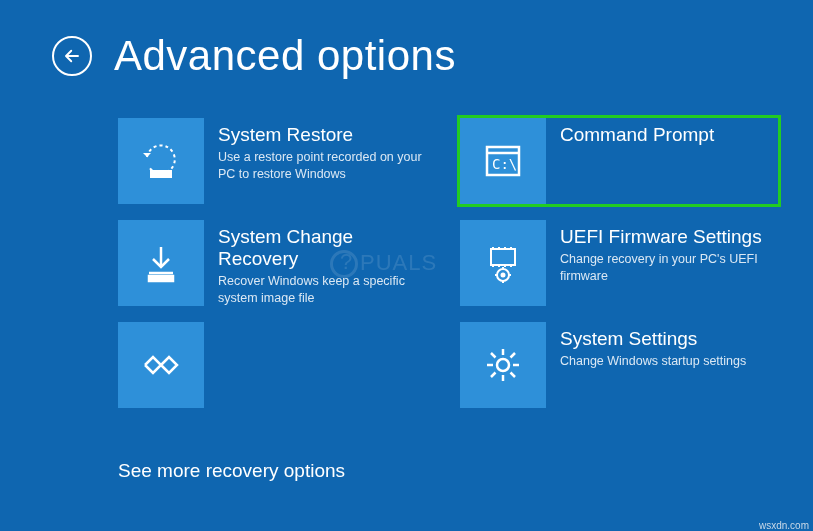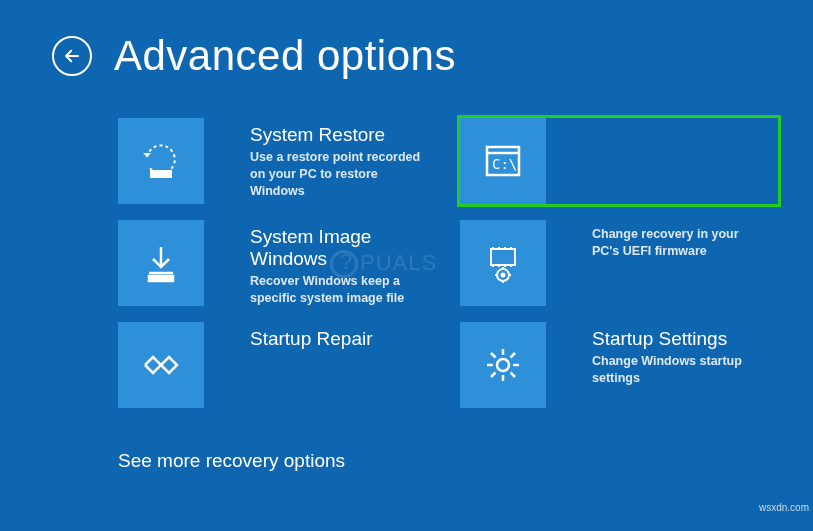--- a/index.html
+++ b/index.html
@@ -50,45 +50,44 @@
   .tile-icon {
     width: 86px; height: 86px;
     background: #2e90d9;
     display: flex; align-items: center; justify-content: center;
     flex-shrink: 0;
   }
   .tile-icon svg { width: 48px; height: 48px; }
   .tile-text {
     padding: 6px 10px 0 14px;
     flex: 1;
-    margin-left: 32px;
   }
   .tile-title {
     font-size: 19px;
     font-weight: 300;
     line-height: 1.15;
     margin-bottom: 3px;
   }
   .tile-desc {
     font-size: 12.5px;
-    font-weight: 700;
+    font-weight: 400;
     line-height: 1.35;
     color: #dbe8f4;
   }
   .more-link {
     position: absolute;
     left: 118px;
-    top: 450px;
+    top: 460px;
     font-size: 19px;
     font-weight: 300;
     cursor: pointer;
   }
   .attr {
     position: absolute;
-    right: 4px; bottom: 18px;
+    right: 4px; bottom: 0;
     font-size: 10px;
     color: #c9d9e8;
   }
   .watermark {
     position: absolute;
     left: 330px; top: 250px;
     font-size: 22px;
     color: rgba(255,255,255,0.12);
     font-weight: 400;
     pointer-events: none;
@@ -138,34 +137,35 @@
 
   <div class="tile highlighted">
     <div class="tile-icon">
       <svg viewBox="0 0 48 48" fill="none" stroke="#ffffff" stroke-width="2.5">
         <rect x="8" y="10" width="32" height="28"></rect>
         <line x1="8" y1="16" x2="40" y2="16"></line>
         <text x="13" y="32" font-size="14" fill="#ffffff" stroke="none" font-family="monospace">C:\</text>
       </svg>
     </div>
     <div class="tile-text">
+      <div class="tile-title">Command Prompt</div>
     </div>
   </div>
 
   <div class="tile">
     <div class="tile-icon">
       <svg viewBox="0 0 48 48" fill="none" stroke="#ffffff" stroke-width="2.5">
         <line x1="24" y1="8" x2="24" y2="26"></line>
         <polyline points="16 20 24 28 32 20"></polyline>
         <line x1="12" y1="34" x2="36" y2="34"></line>
         <rect x="12" y="37" width="24" height="5" fill="#ffffff"></rect>
       </svg>
     </div>
     <div class="tile-text">
-      <div class="tile-title">System Image Windows</div>
+      <div class="tile-title">System Change Recovery</div>
       <div class="tile-desc">Recover Windows keep a specific system image file</div>
     </div>
   </div>
 
   <div class="tile">
     <div class="tile-icon">
       <svg viewBox="0 0 48 48" fill="none" stroke="#ffffff" stroke-width="2">
         <rect x="12" y="10" width="24" height="16"></rect>
         <line x1="14" y1="8" x2="14" y2="10"></line>
           <line x1="20" y1="8" x2="20" y2="10"></line>
@@ -177,54 +177,54 @@
           <line x1="32" y1="26" x2="32" y2="28"></line>
         <circle cx="24" cy="36" r="6"></circle>
         <circle cx="24" cy="36" r="1.5" fill="#ffffff"></circle>
         <line x1="24" y1="28" x2="24" y2="30"></line>
           <line x1="24" y1="42" x2="24" y2="44"></line>
         <line x1="16" y1="36" x2="18" y2="36"></line>
           <line x1="30" y1="36" x2="32" y2="36"></line>
       </svg>
     </div>
     <div class="tile-text">
+      <div class="tile-title">UEFI Firmware Settings</div>
       <div class="tile-desc">Change recovery in your PC's UEFI firmware</div>
     </div>
   </div>
 
   <div class="tile">
     <div class="tile-icon">
       <svg viewBox="0 0 48 48" fill="none" stroke="#ffffff" stroke-width="2.5">
         <polyline points="8 24 16 16 24 24 16 32 8 24"></polyline>
         <polyline points="24 24 32 16 40 24 32 32 24 24"></polyline>
       </svg>
     </div>
     <div class="tile-text">
-      <div class="tile-title">Startup Repair</div>
     </div>
   </div>
 
   <div class="tile">
     <div class="tile-icon">
       <svg viewBox="0 0 48 48" fill="none" stroke="#ffffff" stroke-width="2.5">
         <circle cx="24" cy="24" r="6"></circle>
         <g>
           <line x1="24" y1="8" x2="24" y2="14"></line>
           <line x1="24" y1="34" x2="24" y2="40"></line>
           <line x1="8" y1="24" x2="14" y2="24"></line>
           <line x1="34" y1="24" x2="40" y2="24"></line>
           <line x1="12" y1="12" x2="16.5" y2="16.5"></line>
           <line x1="31.5" y1="31.5" x2="36" y2="36"></line>
           <line x1="12" y1="36" x2="16.5" y2="31.5"></line>
           <line x1="31.5" y1="16.5" x2="36" y2="12"></line>
         </g>
       </svg>
     </div>
     <div class="tile-text">
-      <div class="tile-title">Startup Settings</div>
+      <div class="tile-title">System Settings</div>
       <div class="tile-desc">Change Windows startup settings</div>
     </div>
   </div>
 
 </div>
 
 <div class="more-link">See more recovery options</div>
 
 <div class="watermark">
   <span class="watermark-ico"></span><span>PUALS</span>

